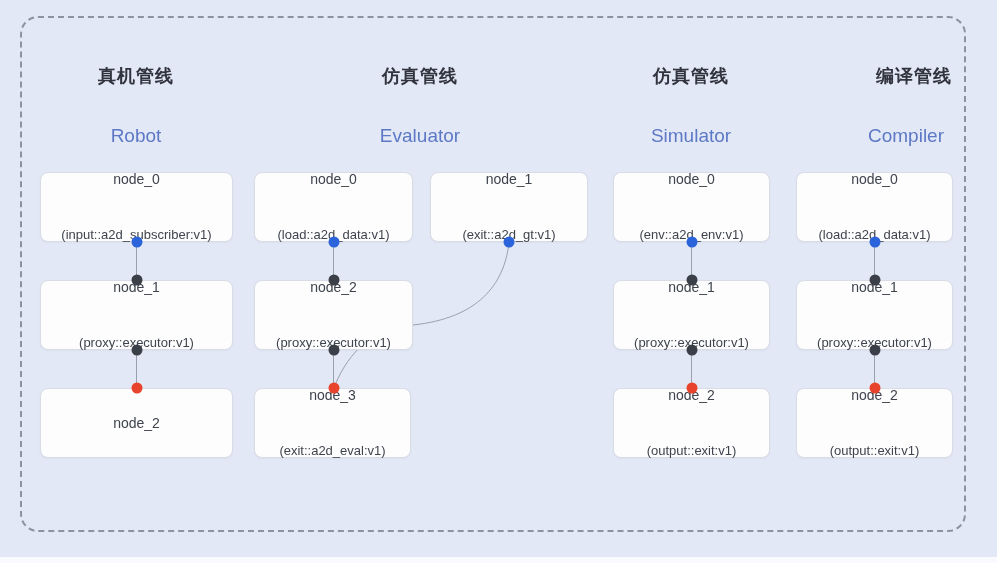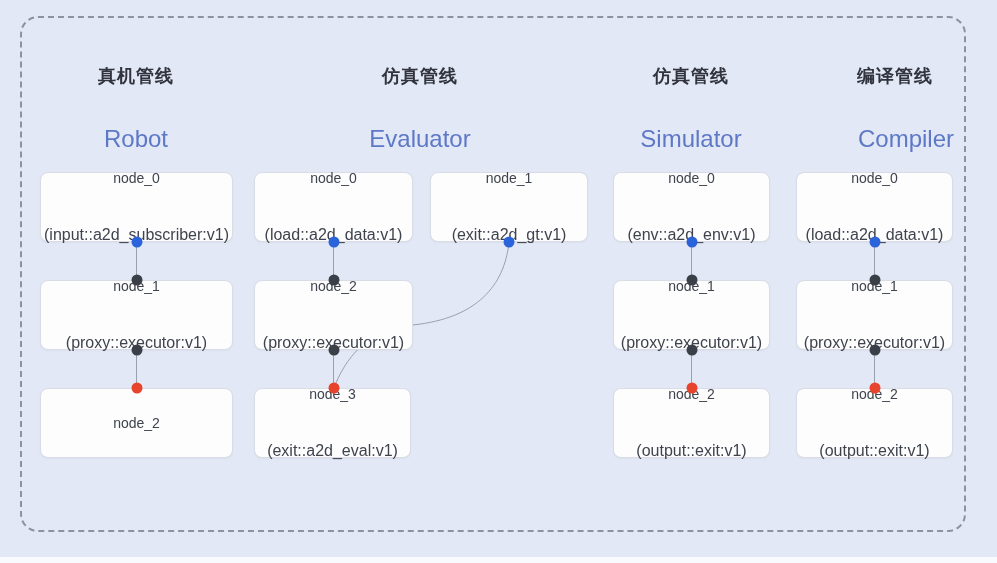--- a/index.html
+++ b/index.html
@@ -29,21 +29,21 @@
     transform:translateX(-50%);
     font-size:18px;font-weight:bold;
     color:var(--title,#31343e);
     letter-spacing:1px;
     white-space:nowrap;
     z-index:2;
   }
   .pipeline-title-en{
     position:absolute;top:125px;
     transform:translateX(-50%);
-    font-size:24px;font-weight:400;
+    font-size:19px;font-weight:400;
     color:var(--subtitle,#5d79c6);
     white-space:nowrap;
     z-index:2;
   }
   .node{
     position:absolute;
     height:70px;
     background:var(--node-bg,#fdfdfe);
     border:1px solid var(--node-border,#d8dce5);
     border-radius:8px;
@@ -52,21 +52,21 @@
     display:flex;flex-direction:column;
     align-items:center;justify-content:center;
     gap:3px;
     box-shadow:0 1px 2px rgba(60,70,100,0.05);
   }
   .node-title{
     font-size:14px;color:var(--node-text,#3f434d);
     line-height:1.2;
   }
   .node-detail{
-    font-size:16px;color:var(--node-text,#3f434d);
+    font-size:13px;color:var(--node-text,#3f434d);
     line-height:1.2;
     margin-top:36px;
   }
   .dot{
     position:absolute;
     width:11px;height:11px;border-radius:50%;
     transform:translate(-50%,-50%);
     z-index:3;
   }
   .dot-blue{background:var(--port-blue,#2a63da);}
@@ -101,21 +101,21 @@
 
   <div class="pipeline-title-zh" style="left:136px">真机管线</div>
   <div class="pipeline-title-en" style="left:136px">Robot</div>
 
   <div class="pipeline-title-zh" style="left:420px">仿真管线</div>
   <div class="pipeline-title-en" style="left:420px">Evaluator</div>
 
   <div class="pipeline-title-zh" style="left:691px">仿真管线</div>
   <div class="pipeline-title-en" style="left:691px">Simulator</div>
 
-  <div class="pipeline-title-zh" style="left:895px">编译管线</div>
+  <div class="pipeline-title-zh" style="left:914px">编译管线</div>
   <div class="pipeline-title-en" style="left:906px">Compiler</div>
 
   <div class="node" style="left:40px;top:172px;width:193px">
     <div class="node-title">node_0</div>
     <div class="node-detail">(input::a2d_subscriber:v1)</div>
   </div>
   <div class="node" style="left:40px;top:280px;width:193px">
     <div class="node-title">node_1</div>
     <div class="node-detail">(proxy::executor:v1)</div>
   </div>

